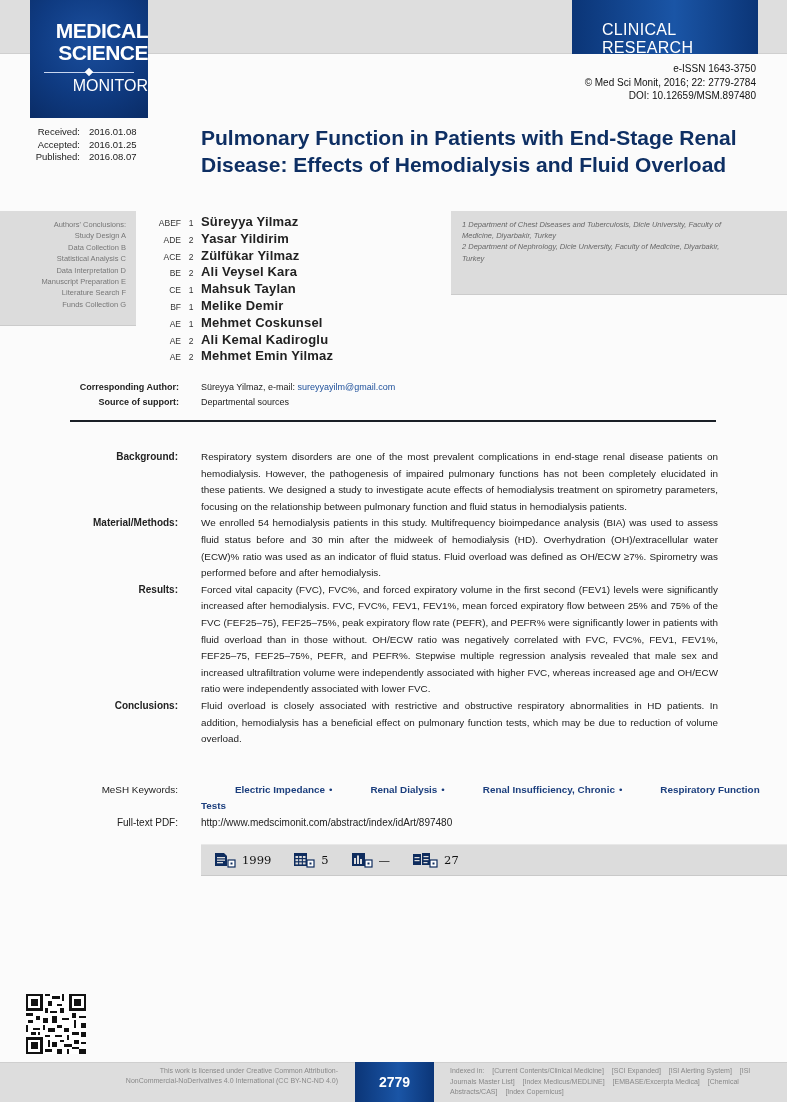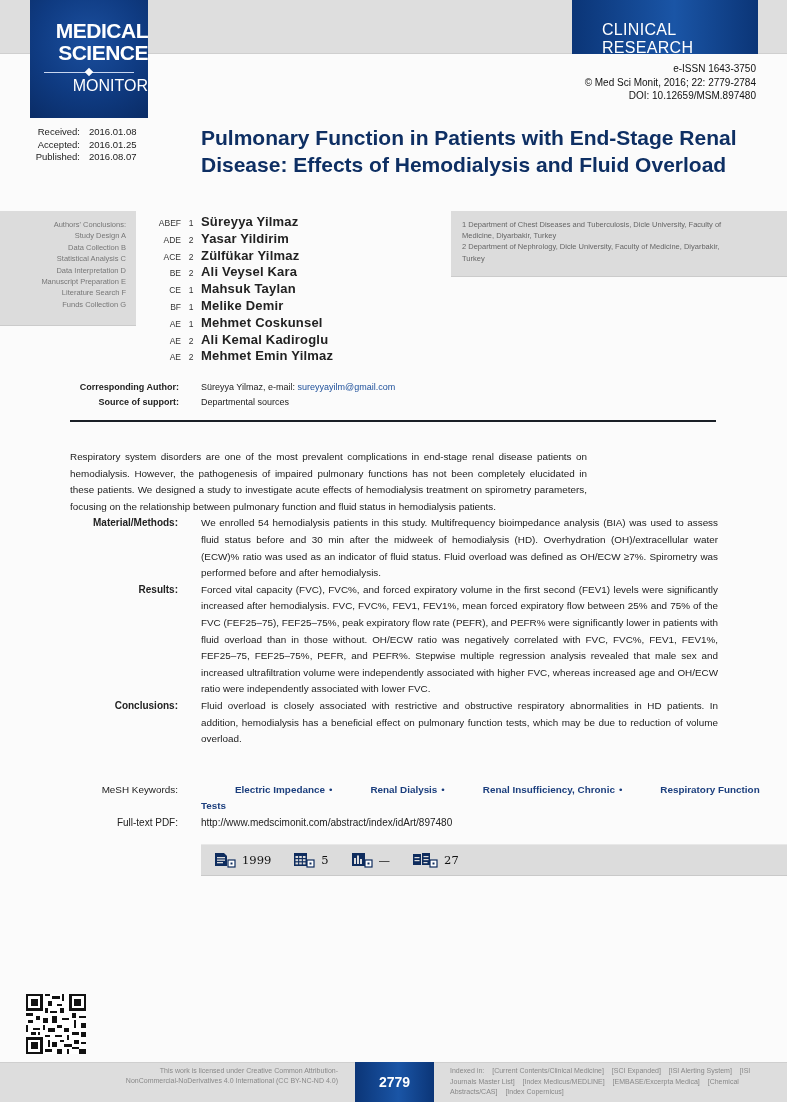--- a/index.html
+++ b/index.html
@@ -30,21 +30,21 @@
 
   .contrib-box { position: absolute; left: 0; top: 211px; width: 136px; height: 115px; background: #dcdcdc; border-bottom: 1px solid #cbcbcb; padding-top: 8px; padding-right: 10px; }
   .contrib-box .row { text-align: right; font-size: 7.5px; line-height: 11.4px; color: #777; }
 
   .authors { position: absolute; left: 148px; top: 214px; }
   .authors .row { display: flex; align-items: baseline; height: 16.8px; }
   .authors .code { width: 33px; text-align: right; font-size: 8.5px; color: #333; }
   .authors .aff { width: 20px; text-align: center; font-size: 8.5px; color: #333; }
   .authors .name { font-weight: bold; font-size: 13px; color: #222; letter-spacing: 0.2px; }
 
-  .aff-box { position: absolute; left: 451px; top: 211px; width: 336px; height: 66px; background: #dcdcdc; border-bottom: 1px solid #cbcbcb; padding: 8px 6px 0 11px; }
+  .aff-box { position: absolute; left: 451px; top: 211px; width: 336px; height: 84px; background: #dcdcdc; border-bottom: 1px solid #cbcbcb; padding: 8px 6px 0 11px; font-style: italic; }
   .aff-box .row { font-size: 7.5px; line-height: 11.2px; color: #666; width: 272px; }
 
   .meta { position: absolute; left: 70px; top: 380px; font-size: 9px; line-height: 14.5px; }
   .meta .row { display: flex; }
   .meta .lbl { width: 109px; text-align: right; font-weight: bold; margin-right: 22px; color: #222; }
   .meta .val { color: #222; }
   .meta .email { color: #1d4f9a; }
 
   .rule-main { position: absolute; left: 70px; top: 420px; width: 646px; height: 2px; background: #1a1f26; }
 
@@ -185,20 +185,21 @@
   <div class="row">
     <span class="lbl">Source of support:</span>
     <span class="val">Departmental sources</span>
   </div>
 </div>
 
 <div class="rule-main"></div>
 
 <div class="abstract">
   <div class="sec">
+    <div class="lbl">Background:</div>
     <div class="txt">Respiratory system disorders are one of the most prevalent complications in end-stage renal disease patients on hemodialysis. However, the pathogenesis of impaired pulmonary functions has not been completely elucidated in these patients. We designed a study to investigate acute effects of hemodialysis treatment on spirometry parameters, focusing on the relationship between pulmonary function and fluid status in hemodialysis patients.</div>
   </div>
   <div class="sec">
     <div class="lbl">Material/Methods:</div>
     <div class="txt">We enrolled 54 hemodialysis patients in this study. Multifrequency bioimpedance analysis (BIA) was used to assess fluid status before and 30 min after the midweek of hemodialysis (HD). Overhydration (OH)/extracellular water (ECW)% ratio was used as an indicator of fluid status. Fluid overload was defined as OH/ECW ≥7%. Spirometry was performed before and after hemodialysis.</div>
   </div>
   <div class="sec">
     <div class="lbl">Results:</div>
     <div class="txt">Forced vital capacity (FVC), FVC%, and forced expiratory volume in the first second (FEV1) levels were significantly increased after hemodialysis. FVC, FVC%, FEV1, FEV1%, mean forced expiratory flow between 25% and 75% of the FVC (FEF25–75), FEF25–75%, peak expiratory flow rate (PEFR), and PEFR% were significantly lower in patients with fluid overload than in those without. OH/ECW ratio was negatively correlated with FVC, FVC%, FEV1, FEV1%, FEF25–75, FEF25–75%, PEFR, and PEFR%. Stepwise multiple regression analysis revealed that male sex and increased ultrafiltration volume were independently associated with higher FVC, whereas increased age and OH/ECW ratio were independently associated with lower FVC.</div>
   </div>

